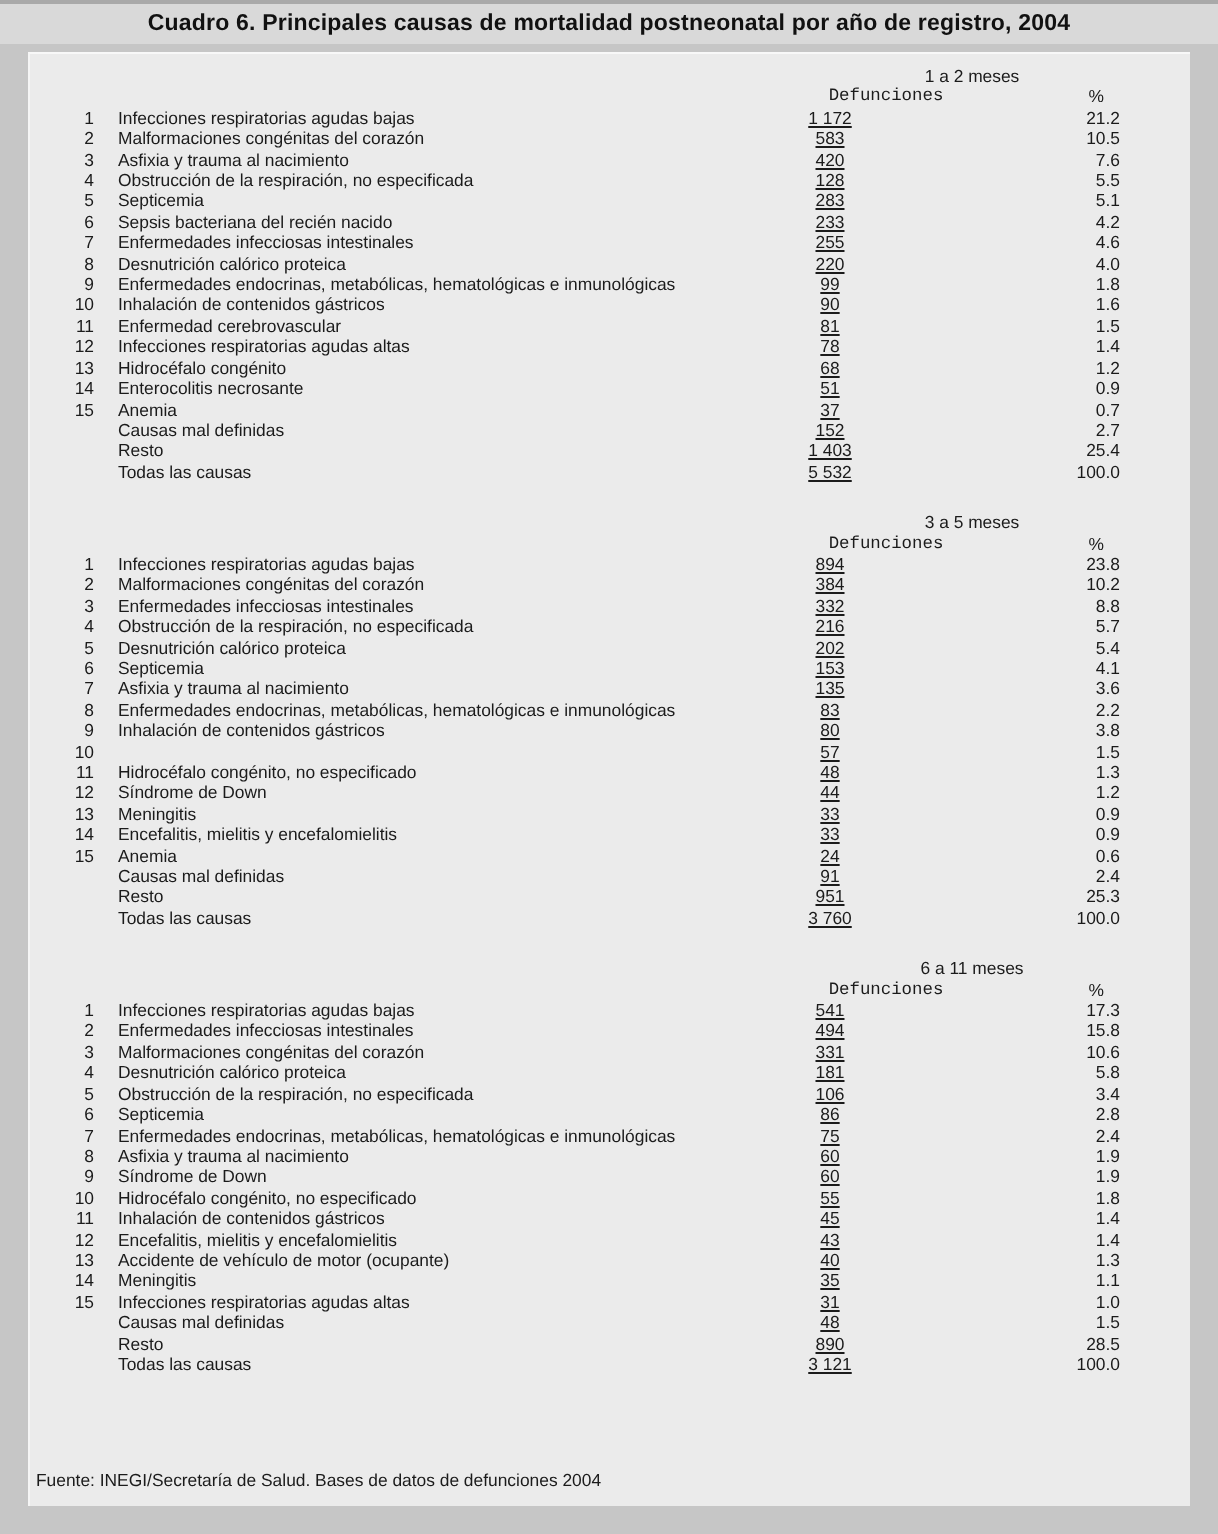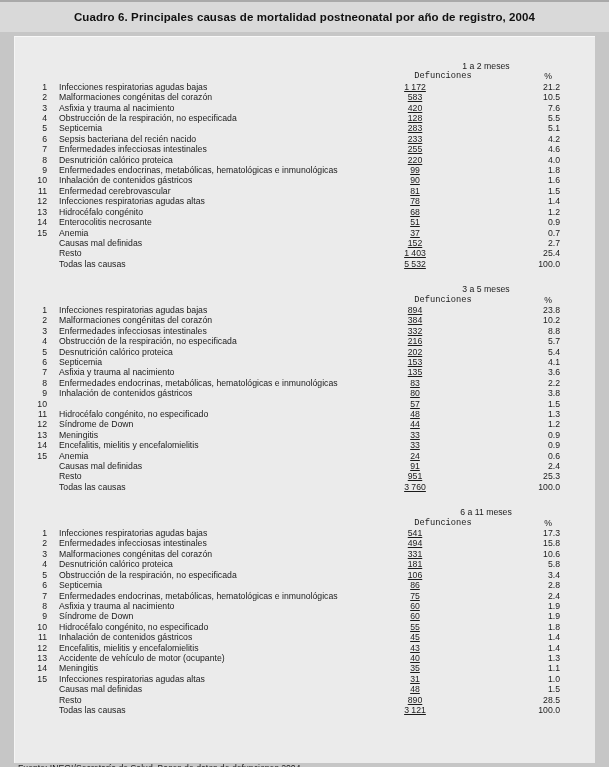--- a/index.html
+++ b/index.html
@@ -5,35 +5,35 @@
   * { margin:0; padding:0; box-sizing:border-box; }
   html,body { width:609px; }
   body {
     font-family:"Liberation Sans","DejaVu Sans",sans-serif;
     background:#c6c6c6;
     color:#1b1b1b;
     -webkit-font-smoothing:antialiased;
   }
   .frame { width:609px; height:767px; background:#c6c6c6; overflow:hidden; }
   .title-band {
-    height:32px;
+    height:22px;
     background:#d9d9d9;
     border-top:2px solid #a9a9a9;
     display:flex; align-items:center; justify-content:center;
   }
   .title-band h1 {
     font-size:11.5px; font-weight:bold; letter-spacing:0.1px; color:#111;
   }
   .panel {
     margin:4px 14px 0 14px;
     width:581px; height:727px;
     background:#ebebeb;
     border-top:1px solid #f8f8f8;
     border-left:1px solid #f5f5f5;
-    padding-top:24px;
+    padding-top:6px;
     position:relative;
   }
   .sec { margin-bottom:15px; }
   .grid-row {
     display:grid;
     grid-template-columns:16px 16px 12px 1fr 90px 100px 35px;
     line-height:10.4px;
     font-size:8.7px;
   }
   .sec-h1 .age { grid-column:5 / 7; text-align:center; transform:translateX(21px); }

